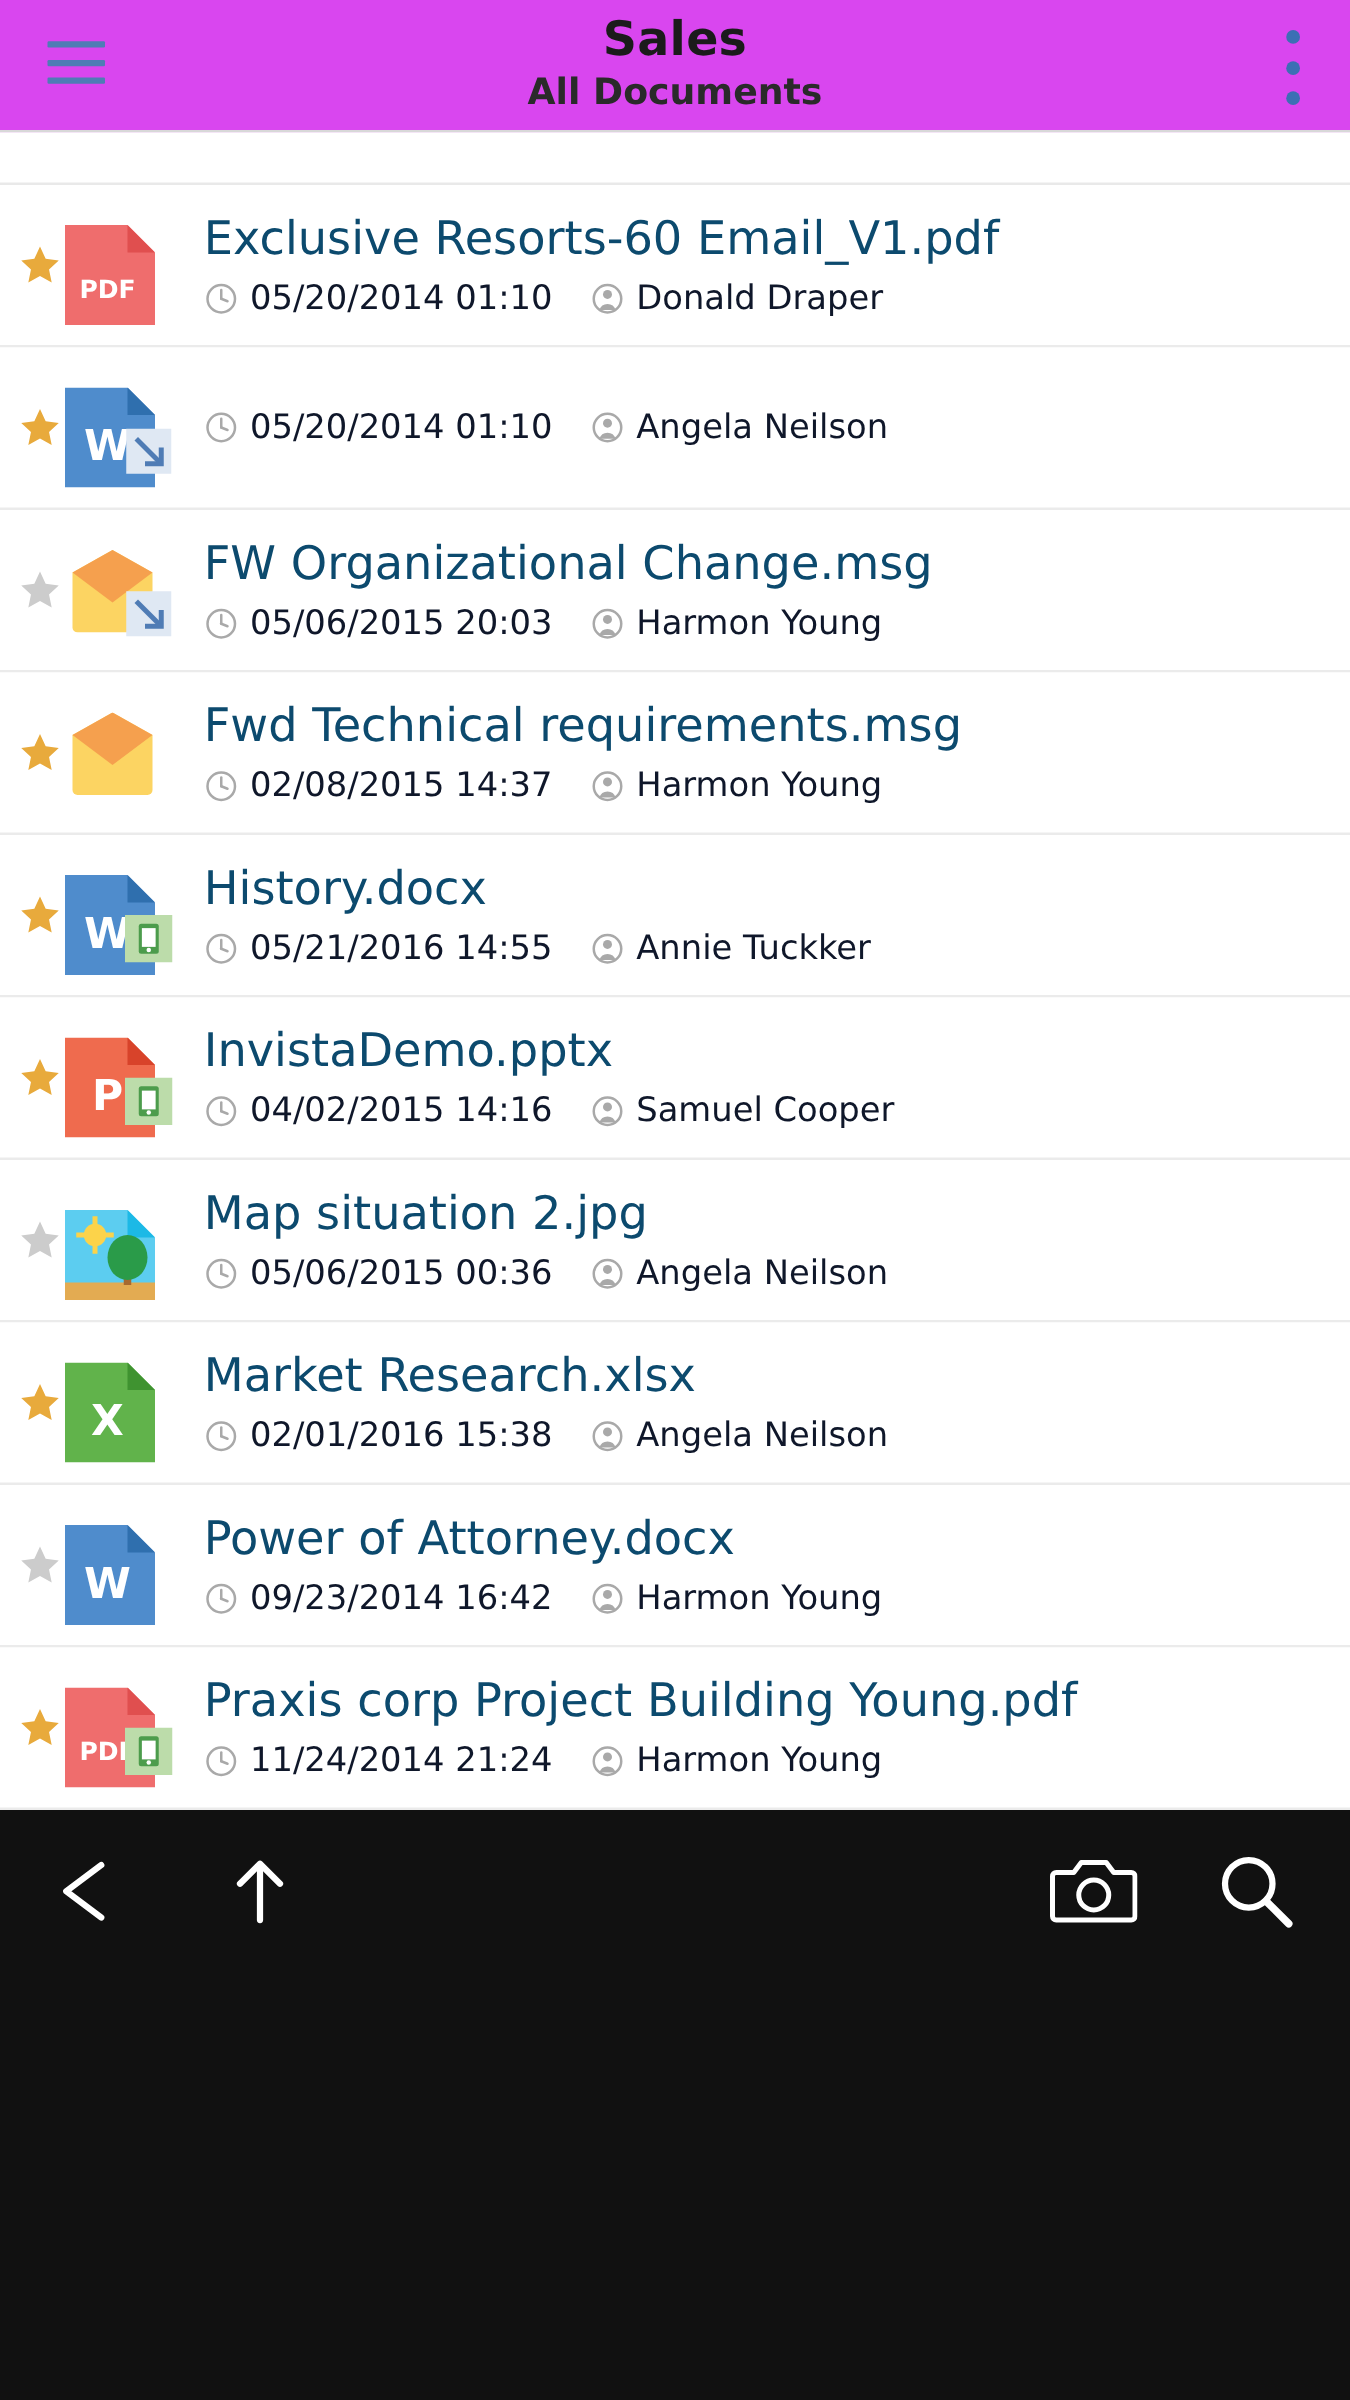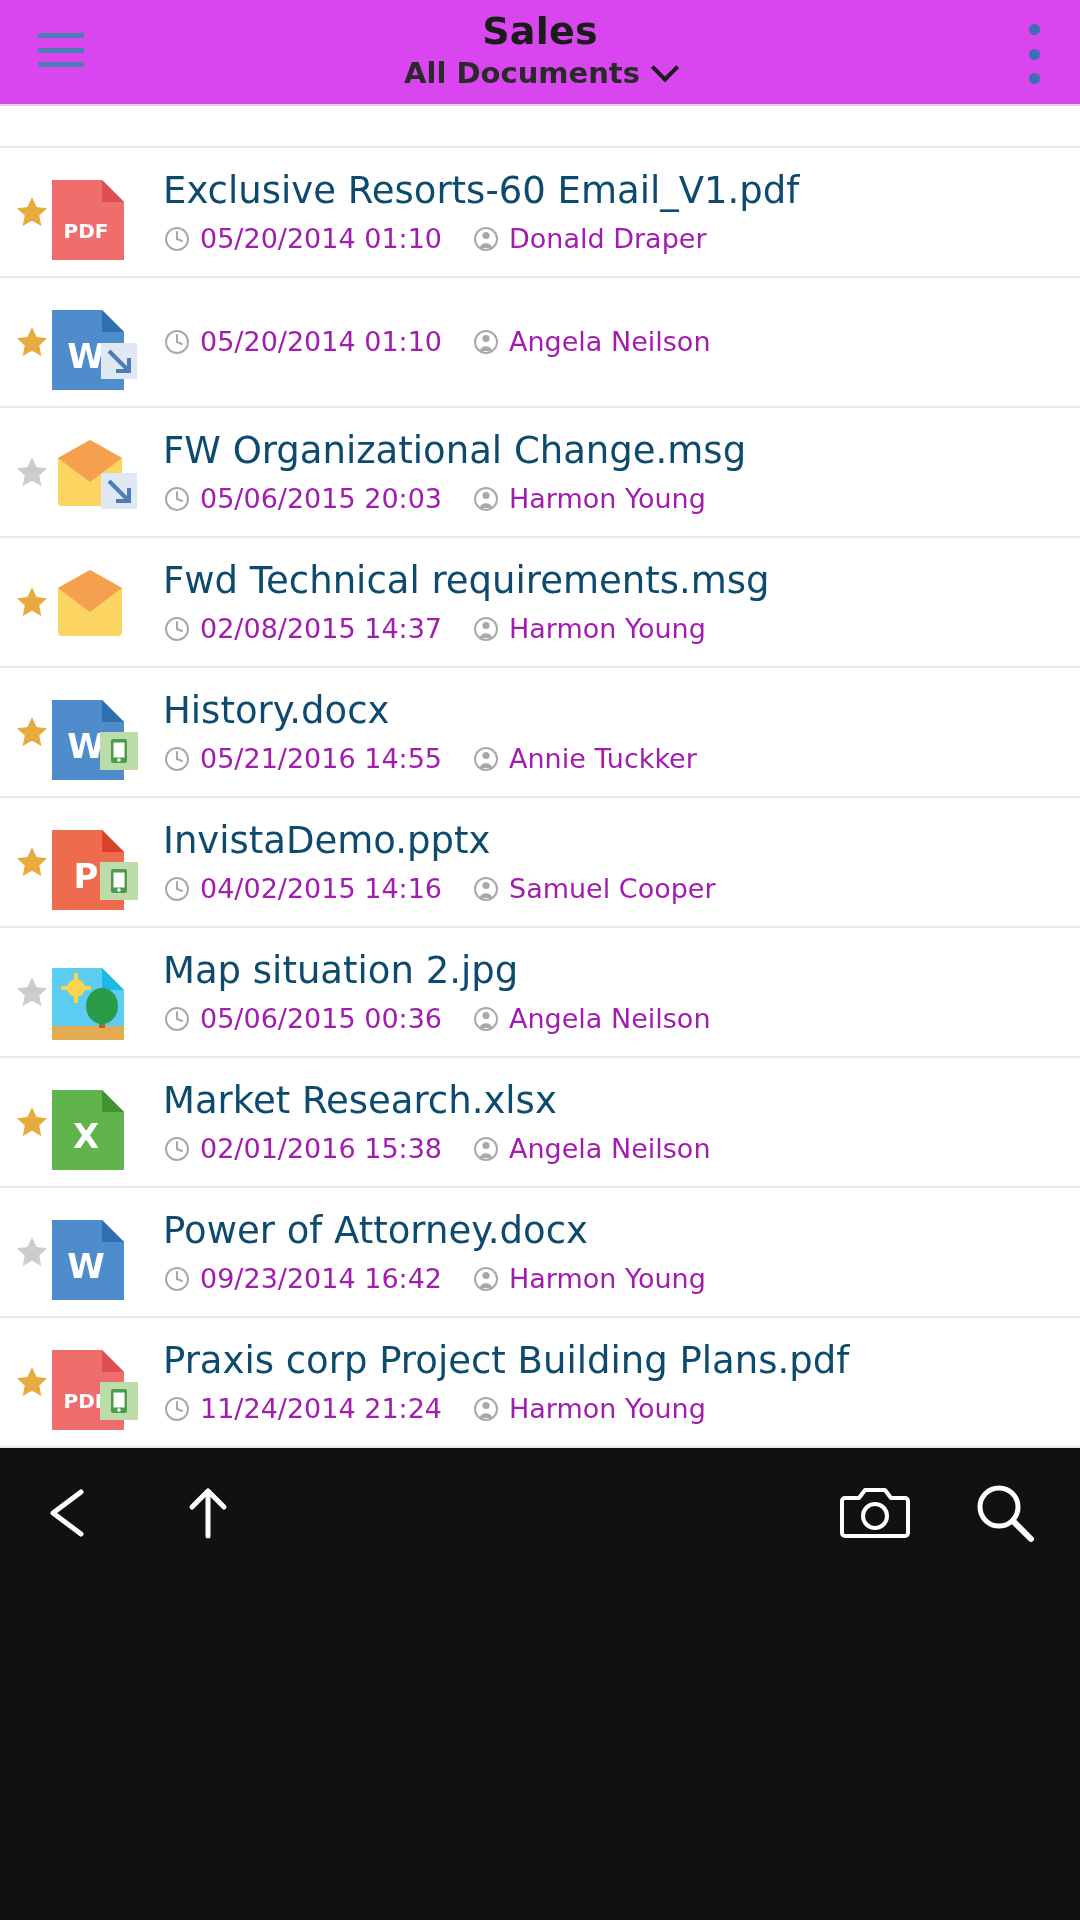--- a/index.html
+++ b/index.html
@@ -34,20 +34,21 @@
   }
   .header-title {
     font-size: 38px; font-weight: bold; color: #1b1b1b;
     line-height: 46px; letter-spacing: 0.2px;
   }
   .header-sub {
     font-size: 29px; font-weight: bold; color: #2a2a2a;
     line-height: 38px;
     display: inline-flex; align-items: center; gap: 14px;
     justify-content: center;
+    flex-direction: column;
   }
   .chev {
     display: inline-block; width: 22px; height: 22px;
     position: relative; top: -4px;
   }
   .chev::before {
     content: ""; position: absolute; left: 1px; top: 0px;
     width: 16px; height: 16px;
     border-right: 4px solid #1b1b1b;
     border-bottom: 4px solid #1b1b1b;
@@ -106,21 +107,21 @@
     flex: 1; padding-left: 19px; padding-right: 20px;
     display: flex; flex-direction: column; justify-content: center;
     gap: 10px;
   }
   .fname {
     font-size: 37px; color: #0c4a6e; line-height: 44px;
     white-space: nowrap; overflow: hidden;
   }
   .meta {
     display: flex; align-items: center;
-    font-size: 27px; color: #a21caf; line-height: 32px;
+    font-size: 27px; color: #0f172a; line-height: 32px;
   }
   .meta .mi { margin-right: 9px; display: inline-flex; }
   .meta .gap { width: 30px; display: inline-block; }
 
   
   .bottombar {
     position: absolute; left: 0; top: 1448px;
     width: 1080px; height: 472px;
     background: #111111;
   }
@@ -548,21 +549,21 @@
             </svg>
             <svg class="badge" viewBox="0 0 38 38">
               <rect x="0" y="0" width="38" height="38" fill="#bcdcaa"></rect>
               <rect x="11" y="7" width="16" height="24" rx="2" fill="#4c9c4c"></rect>
               <rect x="13.5" y="10.5" width="11" height="15" fill="#ffffff"></rect>
               <circle cx="19" cy="28" r="1.8" fill="#ffffff"></circle>
             </svg>
           </div>
         </div>
         <div class="text-cell">
-          <div class="fname">Praxis corp Project Building Plans.pdf</div>
+          <div class="fname">Praxis corp Project Building Young.pdf</div>
           <div class="meta">
             <span class="mi">
               <svg width="28" height="28" viewBox="0 0 28 28">
                 <circle cx="14" cy="14" r="11" fill="none" stroke="#a9a9a9" stroke-width="2"></circle>
                 <line x1="14" y1="14" x2="14" y2="7" stroke="#a9a9a9" stroke-width="2" stroke-linecap="round"></line>
                 <line x1="14" y1="14" x2="19" y2="16" stroke="#a9a9a9" stroke-width="2" stroke-linecap="round"></line>
               </svg>
             </span>
             <span>11/24/2014 21:24</span>
             <span class="gap"></span>

